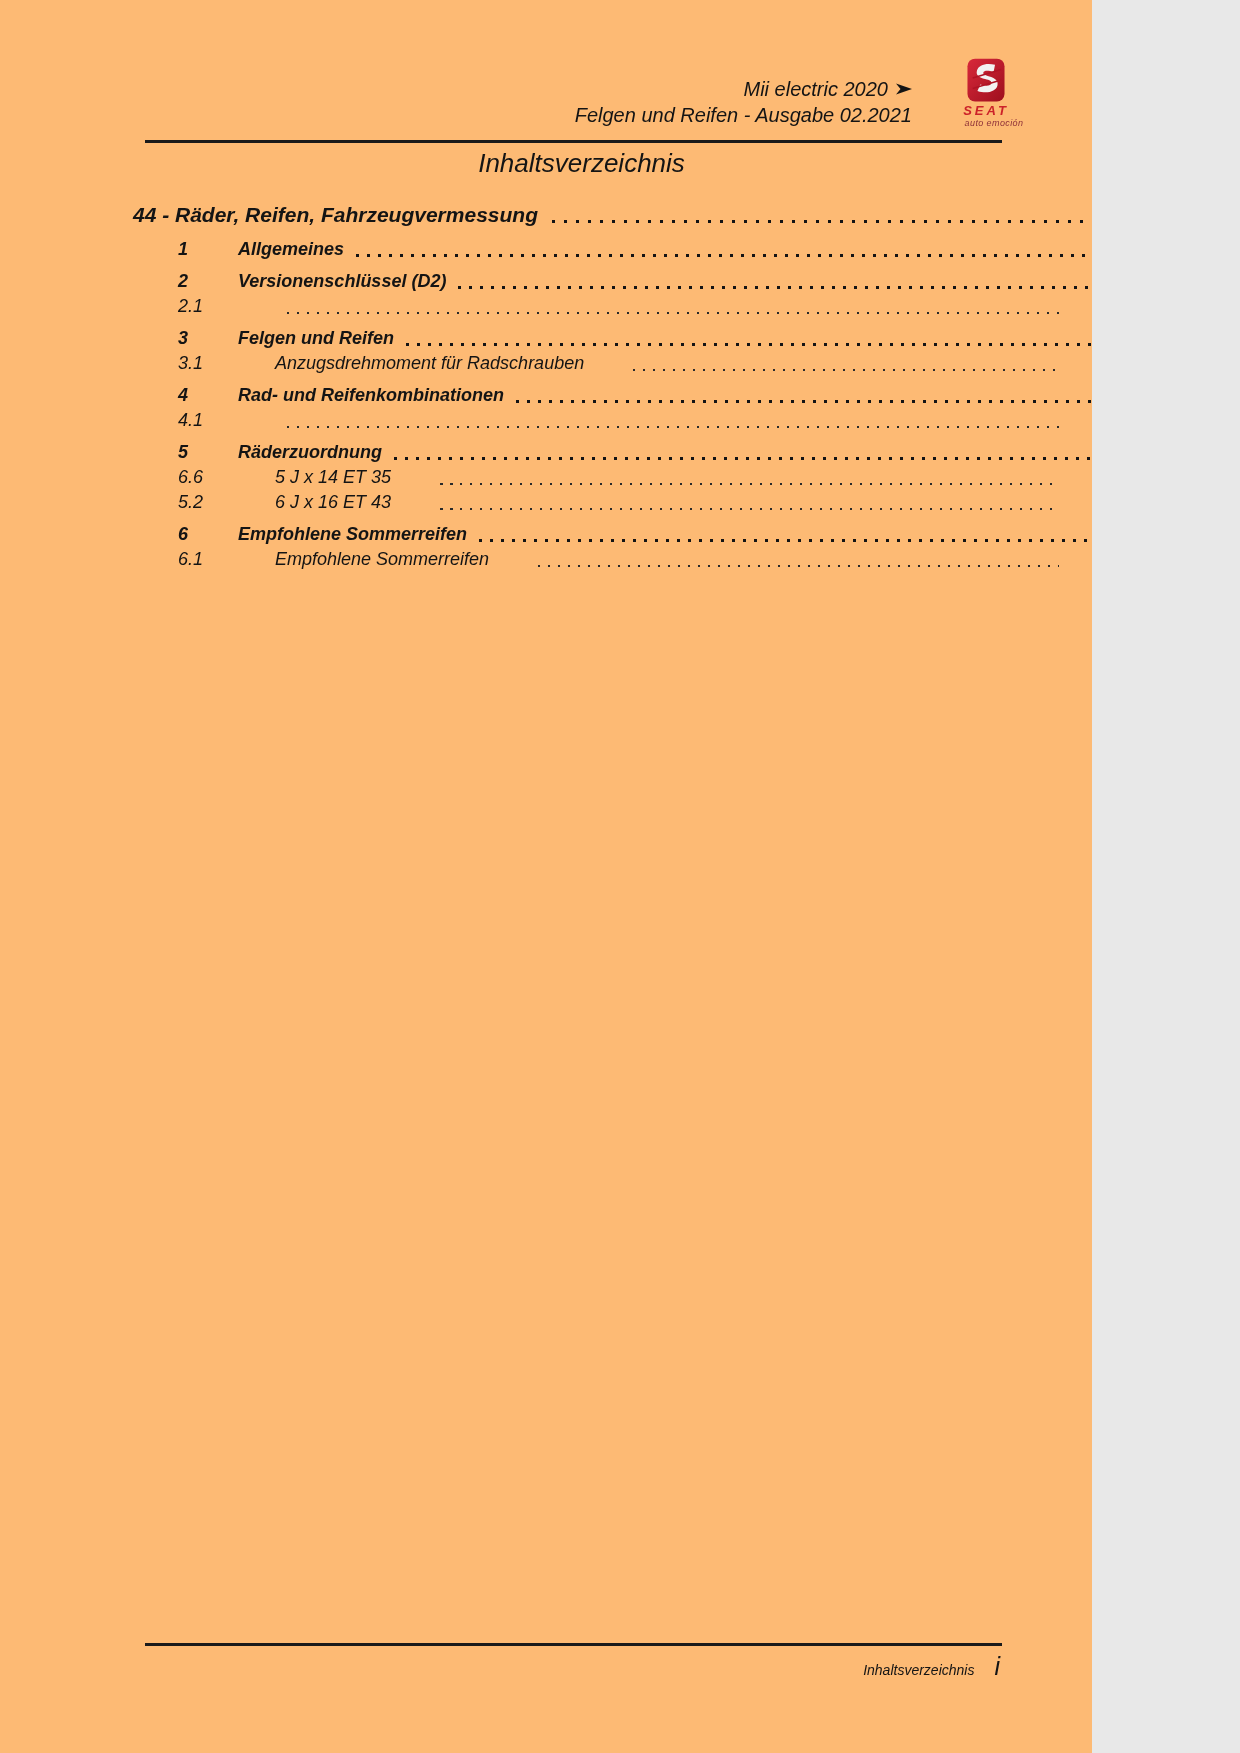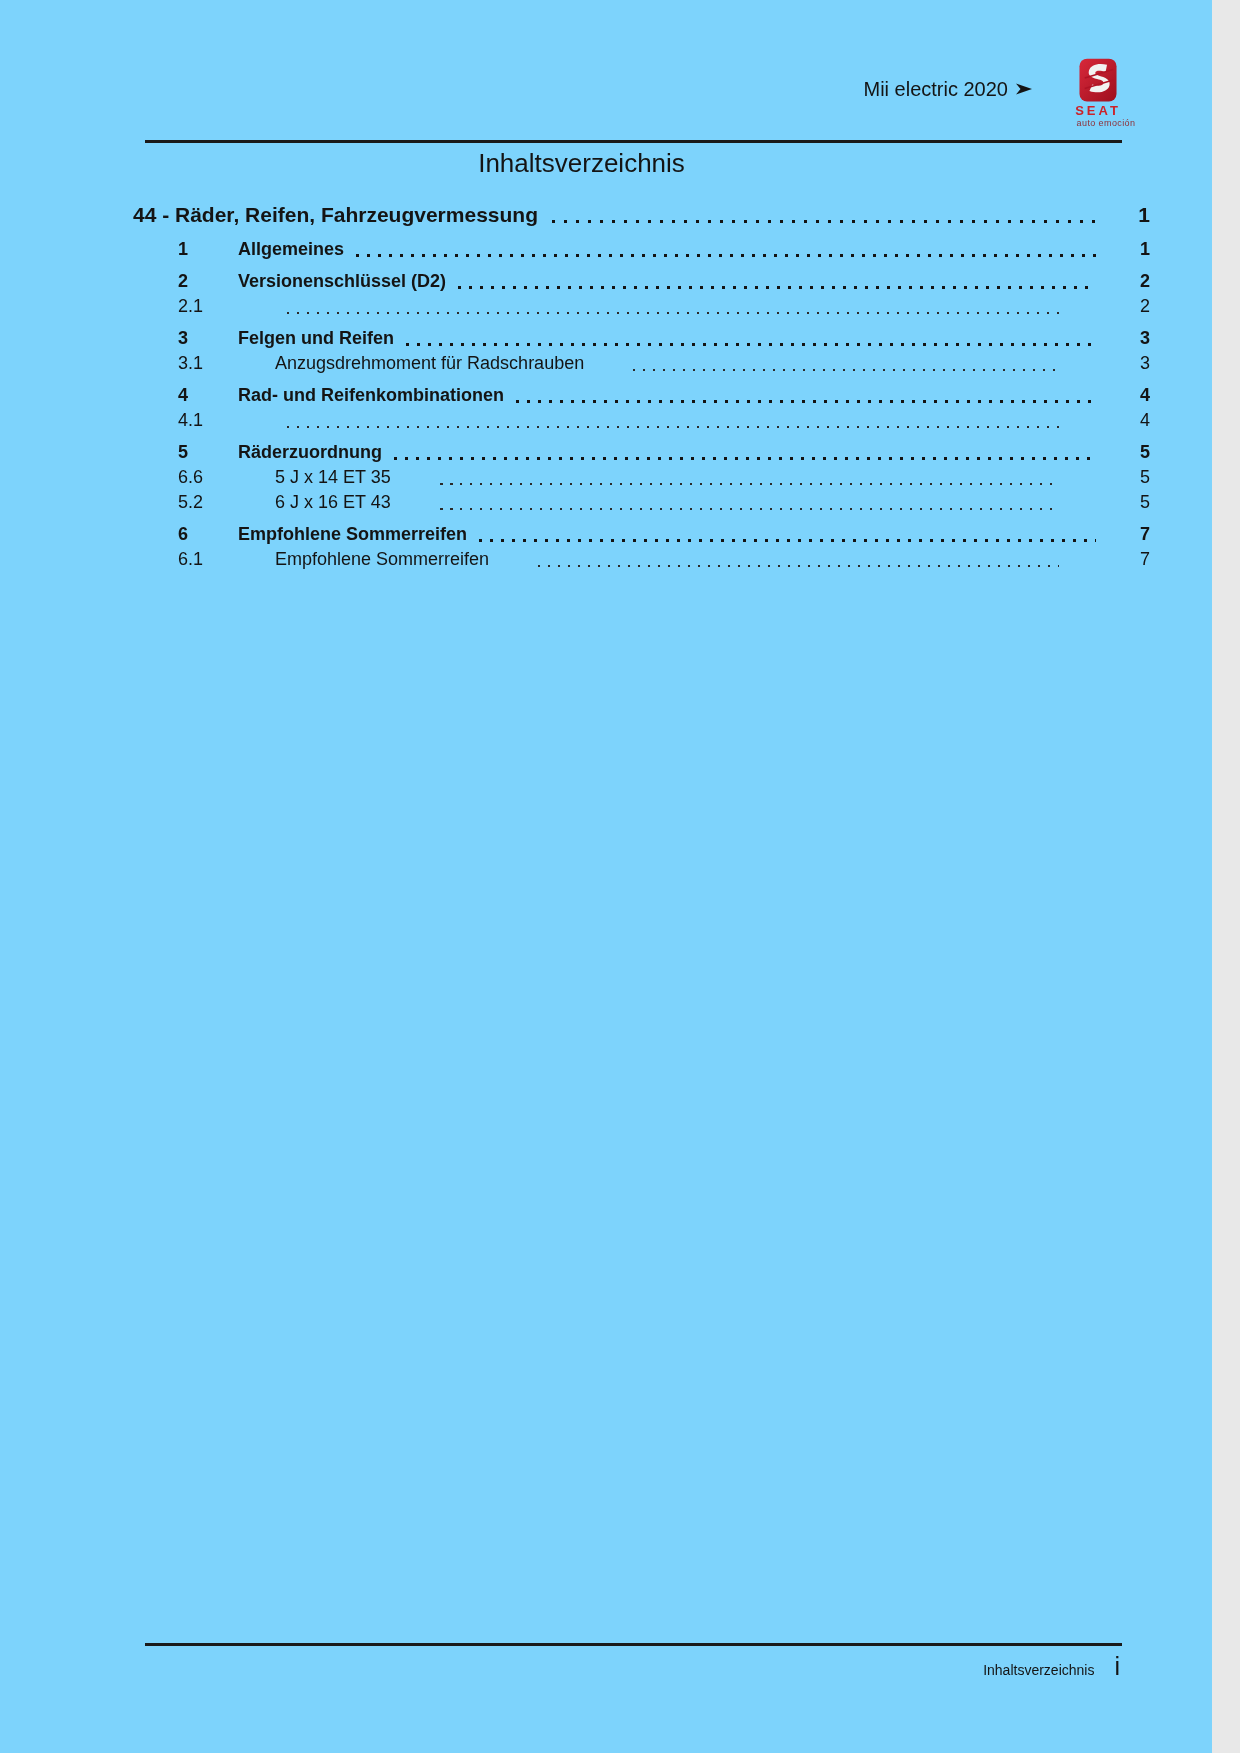--- a/index.html
+++ b/index.html
@@ -1,33 +1,34 @@
 <!DOCTYPE html>
 <html><head>
 <meta charset="utf-8">
 <style>
   html,body{margin:0;padding:0;background:#e8e8e8;}
   .page{
     position:relative;
-    width:1212px;height:1753px;
-    background:#7dd3fc;
+    width:1092px;height:1753px;
+    background:#fdba74;
     font-family:"Liberation Sans","DejaVu Sans",sans-serif;
     color:#141414;
     overflow:hidden;
+    font-style:italic;
   }
   
   .hdr-text{
     position:absolute;top:76px;right:180px;
     text-align:right;font-size:20px;line-height:26px;color:#141414;
     white-space:nowrap;
   }
   .hdr-line1{display:flex;align-items:center;justify-content:flex-end;gap:8px;}
   .arrow-svg{display:inline-block;vertical-align:middle;}
   .logo{
-    position:absolute;top:58px;right:84px;width:60px;
+    position:absolute;top:58px;right:76px;width:60px;
     display:flex;flex-direction:column;align-items:center;
   }
   .logo-brand{
     font-size:13px;font-weight:bold;letter-spacing:3px;
     color:#cc2229;margin-top:1px;
   }
   .logo-tagline{
     font-size:9px;color:#8e3038;letter-spacing:0.4px;margin-top:0px;
     white-space:nowrap;
     padding-left:16px;
@@ -76,20 +77,21 @@
 
 <div class="page">
 
   <div class="hdr-text">
     <div class="hdr-line1">
       <span>Mii electric 2020</span>
       <svg class="arrow-svg" width="16" height="14" viewBox="0 0 16 14">
         <polygon points="0,1.5 16,7 0,12.5 4.5,7" fill="#141414"></polygon>
       </svg>
     </div>
+    <div>Felgen und Reifen - Ausgabe 02.2021</div>
   </div>
 
   <div class="logo">
     <svg width="38" height="44" viewBox="0 0 40 46">
       <defs>
         <linearGradient id="lg" x1="0" y1="0" x2="1" y2="1">
           <stop offset="0" stop-color="#d8283a"></stop>
           <stop offset="1" stop-color="#9e0f1e"></stop>
         </linearGradient>
       </defs>

